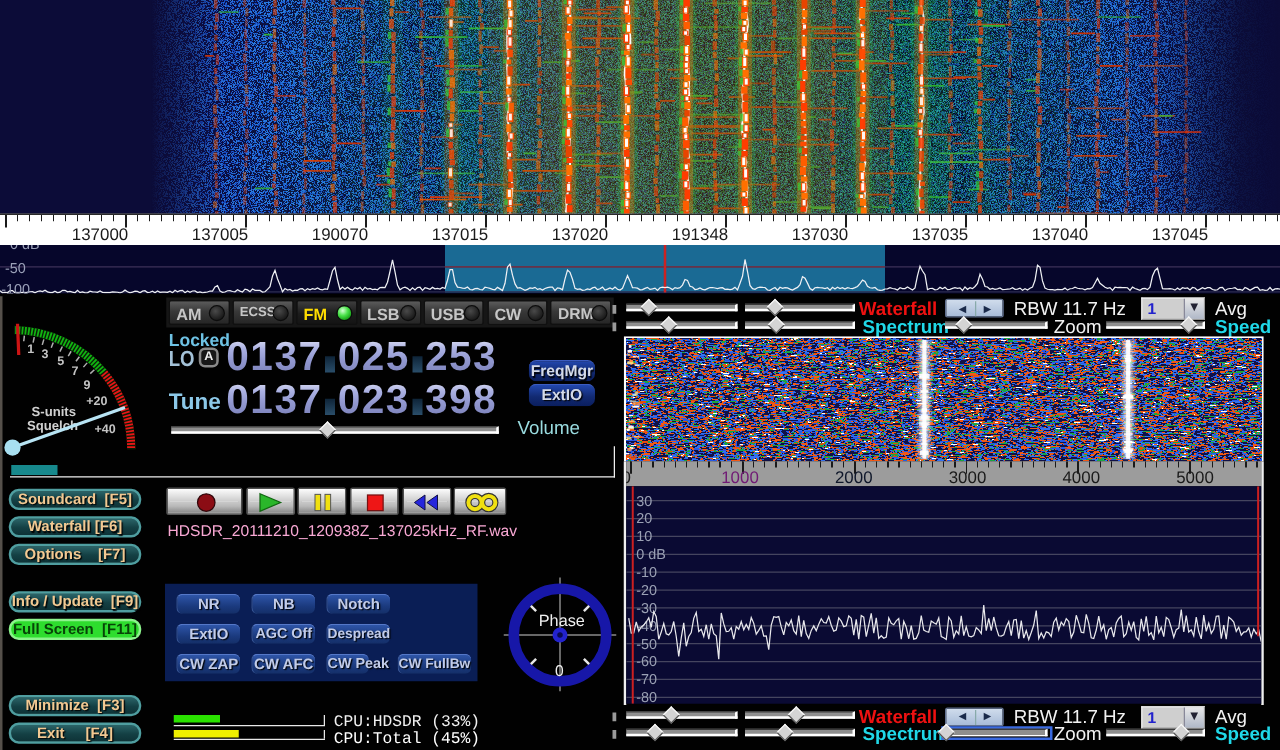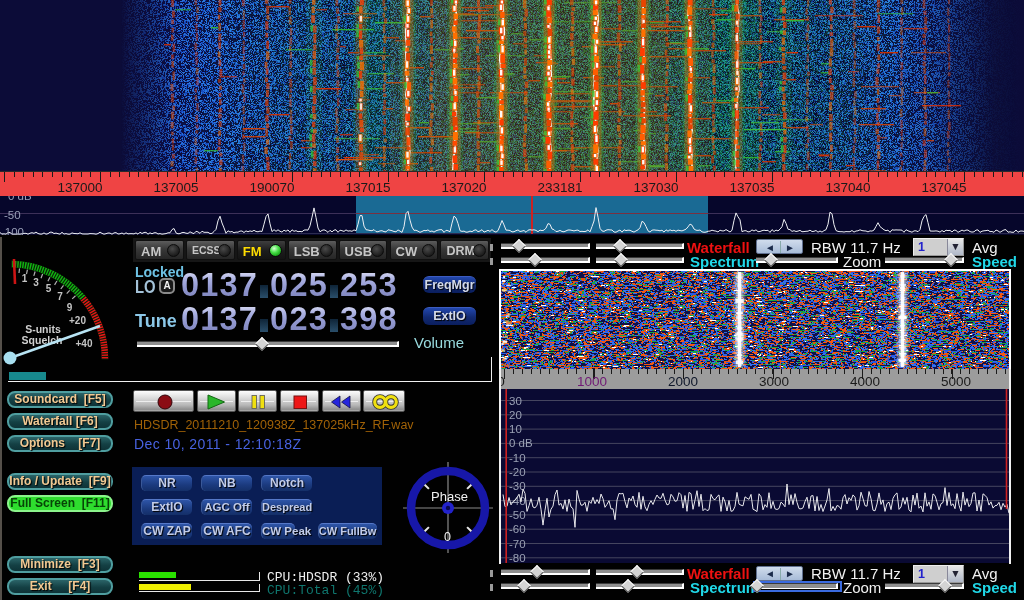--- a/index.html
+++ b/index.html
@@ -1200,30 +1200,30 @@
         <rect x="948.0" y="99.0" width="2.7" height="7.9" fill="#ff3c00" opacity="0.36"></rect>
         <rect x="947.6" y="110.1" width="2.3" height="8.9" fill="#ff5d00" opacity="0.36"></rect>
         <rect x="947.9" y="121.9" width="2.8" height="8.2" fill="#ff4a00" opacity="0.36"></rect>
         <rect x="946.9" y="131.0" width="2.7" height="7.4" fill="#ff4a00" opacity="0.36"></rect>
         <rect x="947.2" y="142.1" width="2.1" height="4.8" fill="#ff7000" opacity="0.36"></rect>
         <rect x="946.9" y="150.2" width="2.0" height="5.7" fill="#ff5d00" opacity="0.36"></rect>
         <rect x="948.0" y="158.3" width="2.6" height="4.5" fill="#ff5d00" opacity="0.36"></rect>
         <rect x="946.8" y="165.0" width="1.8" height="5.1" fill="#ff4a00" opacity="0.36"></rect>
       </g>
     </svg>
-<div class="abs" style="left:0;top:171px;width:1024px;height:25px;background:#ef4444;border-top:1px solid #2a2a2a;overflow:hidden">
+<div class="abs" style="left:0;top:171px;width:1024px;height:25px;background:#ffffff;border-top:1px solid #2a2a2a;overflow:hidden">
 <div class="abs" style="left:3.5px;top:0;width:1021px;height:5px;background:repeating-linear-gradient(90deg,#1a1a1a 0px,#1a1a1a 1px,transparent 1px,transparent 9.6px)"></div>
 <div class="abs" style="left:3.5px;top:0;width:1021px;height:10px;background:repeating-linear-gradient(90deg,#1a1a1a 0px,#1a1a1a 1.4px,transparent 1.4px,transparent 96px)"></div>
 
 <span class="lbl" style="left:80px;top:8px;transform:translateX(-50%);font-size:13.5px;color:#1a1a1a">137000</span>
 <span class="lbl" style="left:176px;top:8px;transform:translateX(-50%);font-size:13.5px;color:#1a1a1a">137005</span>
 <span class="lbl" style="left:272px;top:8px;transform:translateX(-50%);font-size:13.5px;color:#1a1a1a">190070</span>
 <span class="lbl" style="left:368px;top:8px;transform:translateX(-50%);font-size:13.5px;color:#1a1a1a">137015</span>
 <span class="lbl" style="left:464px;top:8px;transform:translateX(-50%);font-size:13.5px;color:#1a1a1a">137020</span>
-<span class="lbl" style="left:560px;top:8px;transform:translateX(-50%);font-size:13.5px;color:#1a1a1a">233181</span>
+<span class="lbl" style="left:560px;top:8px;transform:translateX(-50%);font-size:13.5px;color:#1a1a1a">191348</span>
 <span class="lbl" style="left:656px;top:8px;transform:translateX(-50%);font-size:13.5px;color:#1a1a1a">137030</span>
 <span class="lbl" style="left:752px;top:8px;transform:translateX(-50%);font-size:13.5px;color:#1a1a1a">137035</span>
 <span class="lbl" style="left:848px;top:8px;transform:translateX(-50%);font-size:13.5px;color:#1a1a1a">137040</span>
 <span class="lbl" style="left:944px;top:8px;transform:translateX(-50%);font-size:13.5px;color:#1a1a1a">137045</span>
 </div>
 <div class="abs" style="left:0;top:196px;width:1024px;height:39px;background:#06062b;overflow:hidden">
 <div class="abs" style="left:356px;top:0;width:352px;height:38px;background:#1a6a94"></div>
 <div class="abs" style="left:0;top:17px;width:1024px;height:1px;background:#3c3058"></div>
 <div class="abs" style="left:356px;top:17px;width:352px;height:1px;background:#7a3040"></div>
 <div class="abs" style="left:0;top:36.5px;width:1024px;height:1px;background:#2c2c50"></div>
@@ -1359,21 +1359,21 @@
 <div class="abs" style="left:440.4px;top:240px;width:48.9px;height:20px;background:linear-gradient(#5c5c5c,#383838 45%,#262626);border-radius:2px;border:1px solid #101010;overflow:hidden">
 <span class="lbl" style="left:5px;top:3px;font-size:12.5px;font-weight:bold;color:#c6c6c6">DRM</span>
 <span class="abs" style="right:2.5px;top:3px;width:13px;height:13px;border-radius:50%;background:radial-gradient(circle at 40% 35%,#4a4a4a,#262626 55%,#111 90%);border:1px solid #0c0c0c"></span>
     </div>
 <span class="lbl" style="left:135px;top:263.5px;font-size:14px;font-weight:bold;color:#6ec2e4">Locked</span>
 <span class="lbl" style="left:135px;top:277px;font-size:17.5px;font-weight:bold;color:#a4c2d8;transform:scaleX(0.85);transform-origin:0 0">LO</span>
 <div class="abs" style="left:159px;top:277.5px;width:16px;height:16px;border:2px solid #8a8a8a;border-radius:5px;background:#181818;color:#f0f0f0;font-size:10px;font-weight:bold;text-align:center;line-height:12px">A</div>
 <div class="abs" style="left:181px;top:273px;height:30px;font-size:32.5px;font-weight:bold;letter-spacing:1.2px;line-height:25px;"><span style="background:linear-gradient(#f4f4fe 2%,#dadcf2 12%,#aab0e2 34%,#9298d0 58%,#8288c0 82%,#9a9ed2);-webkit-background-clip:text;background-clip:text;color:transparent">0137</span><span style="display:inline-block;width:8px;height:13px;margin:0 2px;background:linear-gradient(#0e2438,#2a4e6a);vertical-align:baseline;transform:translateY(2px)"></span><span style="background:linear-gradient(#f4f4fe 2%,#dadcf2 12%,#aab0e2 34%,#9298d0 58%,#8288c0 82%,#9a9ed2);-webkit-background-clip:text;background-clip:text;color:transparent">025</span><span style="display:inline-block;width:8px;height:13px;margin:0 2px;background:linear-gradient(#0e2438,#2a4e6a);vertical-align:baseline;transform:translateY(2px)"></span><span style="background:linear-gradient(#f4f4fe 2%,#dadcf2 12%,#aab0e2 34%,#9298d0 58%,#8288c0 82%,#9a9ed2);-webkit-background-clip:text;background-clip:text;color:transparent">253</span></div>
 <div class="abs" style="left:181px;top:307.2px;height:30px;font-size:32.5px;font-weight:bold;letter-spacing:1.2px;line-height:25px;"><span style="background:linear-gradient(#f4f4fe 2%,#dadcf2 12%,#aab0e2 34%,#9298d0 58%,#8288c0 82%,#9a9ed2);-webkit-background-clip:text;background-clip:text;color:transparent">0137</span><span style="display:inline-block;width:8px;height:13px;margin:0 2px;background:linear-gradient(#0e2438,#2a4e6a);vertical-align:baseline;transform:translateY(2px)"></span><span style="background:linear-gradient(#f4f4fe 2%,#dadcf2 12%,#aab0e2 34%,#9298d0 58%,#8288c0 82%,#9a9ed2);-webkit-background-clip:text;background-clip:text;color:transparent">023</span><span style="display:inline-block;width:8px;height:13px;margin:0 2px;background:linear-gradient(#0e2438,#2a4e6a);vertical-align:baseline;transform:translateY(2px)"></span><span style="background:linear-gradient(#f4f4fe 2%,#dadcf2 12%,#aab0e2 34%,#9298d0 58%,#8288c0 82%,#9a9ed2);-webkit-background-clip:text;background-clip:text;color:transparent">398</span></div>
 <span class="lbl" style="left:135px;top:311px;font-size:18px;font-weight:bold;color:#8cc8e8">Tune</span>
-<div class="bluebtn" style="left:423px;top:276px;height:17px;line-height:16px">FreqMgr</div>
+<div class="bluebtn" style="left:423px;top:288px;height:17px;line-height:16px">FreqMgr</div>
 <div class="bluebtn" style="left:423px;top:307px;height:18px;line-height:17px">ExtIO</div>
 <div class="track" style="left:137px;top:341px;width:262px"></div>
 <div class="diamond" style="left:257px;top:338.5px"></div>
 <span class="lbl" style="left:414px;top:334px;font-size:15px;color:#9adce0">Volume</span>
 <div class="recbtn" style="left:133px;top:390px;width:61px">
 <div class="abs" style="left:2px;top:10px;width:55px;height:1px;background:#777;border-bottom:1px solid #eee"></div>
 <svg class="abs" style="left:10.5px;top:0" width="40" height="22">
         <circle cx="50%" cy="11" r="7" fill="#8b0c14" stroke="#30060a" stroke-width="1"></circle>
       </svg>
     </div>
@@ -1405,22 +1405,21 @@
     </div>
 <div class="recbtn" style="left:363px;top:390px;width:42px">
 <div class="abs" style="left:2px;top:10px;width:36px;height:1px;background:#777;border-bottom:1px solid #eee"></div>
 <svg class="abs" style="left:1.0px;top:0" width="40" height="22">
         <circle cx="15" cy="11" r="5.3" fill="none" stroke="#333" stroke-width="5"></circle>
         <circle cx="26" cy="11" r="5.3" fill="none" stroke="#333" stroke-width="5"></circle>
         <circle cx="15" cy="11" r="5.3" fill="none" stroke="#f0e010" stroke-width="3.2"></circle>
         <circle cx="26" cy="11" r="5.3" fill="none" stroke="#f0e010" stroke-width="3.2"></circle>
       </svg>
     </div>
-<span class="lbl" style="left:134px;top:417.5px;font-size:12.5px;letter-spacing:0px;color:#a16207">HDSDR_20111210_120938Z_137025kHz_RF.wav</span>
-<span class="lbl" style="left:134px;top:436px;font-size:14px;letter-spacing:0.4px;color:#4862e0">Dec 10, 2011 - 12:10:18Z</span>
+<span class="lbl" style="left:134px;top:417.5px;font-size:12.5px;letter-spacing:0px;color:#f9a8d4">HDSDR_20111210_120938Z_137025kHz_RF.wav</span>
 <div class="abs" style="left:132px;top:467px;width:250px;height:78px;background:#0a1e55"></div>
 <div class="dspbtn" style="left:141px;top:474.5px;width:51px">NR</div>
 <div class="dspbtn" style="left:201px;top:474.5px;width:51px">NB</div>
 <div class="dspbtn" style="left:261px;top:474.5px;width:51px">Notch</div>
 <div class="dspbtn" style="left:141px;top:498.5px;width:51px">ExtIO</div>
 <div class="dspbtn" style="left:201px;top:498.5px;width:51px;font-size:11.5px">AGC Off</div>
 <div class="dspbtn" style="left:261px;top:498.5px;width:51px;font-size:11px">Despread</div>
 <div class="dspbtn" style="left:141px;top:523px;width:51px">CW ZAP</div>
 <div class="dspbtn" style="left:201px;top:523px;width:51px">CW AFC</div>
 <div class="dspbtn" style="left:261px;top:523px;width:34px;font-size:11.5px">CW Peak</div>
@@ -1440,21 +1439,21 @@
 <text x="33" y="41" fill="#f0f0f0" font-size="13">Phase</text>
 <text x="46" y="81" fill="#f0f0f0" font-size="12.5">0</text>
 </svg>
 <div class="abs" style="left:139px;top:571.5px;width:37px;height:6.5px;background:#2ae200"></div>
 <div class="abs" style="left:139px;top:579.5px;width:121px;height:1.3px;background:#e8e8e8"></div>
 <div class="abs" style="left:258.7px;top:571.5px;width:1.3px;height:8px;background:#e8e8e8"></div>
 <div class="abs" style="left:139px;top:583.5px;width:52px;height:6.5px;background:#f0f000"></div>
 <div class="abs" style="left:139px;top:591px;width:121px;height:1.3px;background:#e8e8e8"></div>
 <div class="abs" style="left:258.7px;top:583.5px;width:1.3px;height:7.5px;background:#e8e8e8"></div>
 <span class="lbl" style="left:267px;top:570px;font-size:13px;font-family:'Liberation Mono',monospace;color:#f0f0f0">CPU:HDSDR (33%)</span>
-<span class="lbl" style="left:267px;top:582.5px;font-size:13px;font-family:'Liberation Mono',monospace;color:#0f766e">CPU:Total (45%)</span>
+<span class="lbl" style="left:267px;top:582.5px;font-size:13px;font-family:'Liberation Mono',monospace;color:#ffffff">CPU:Total (45%)</span>
 <div class="abs" style="left:490px;top:243.5px;width:3px;height:7px;background:#9a9a9a"></div>
     <div class="abs" style="left:490px;top:257.5px;width:3px;height:7px;background:#9a9a9a"></div>
     <div class="track" style="left:501px;top:242.5px;width:89px"></div>
     <div class="diamond" style="left:514px;top:240.5px"></div>
     <div class="track" style="left:596px;top:242.5px;width:88px"></div>
     <div class="diamond" style="left:615px;top:240.5px"></div>
     <div class="track" style="left:501px;top:256.5px;width:89px"></div>
     <div class="diamond" style="left:530px;top:254.5px"></div>
     <div class="track" style="left:596px;top:256.5px;width:88px"></div>
     <div class="diamond" style="left:616px;top:254.5px"></div>

